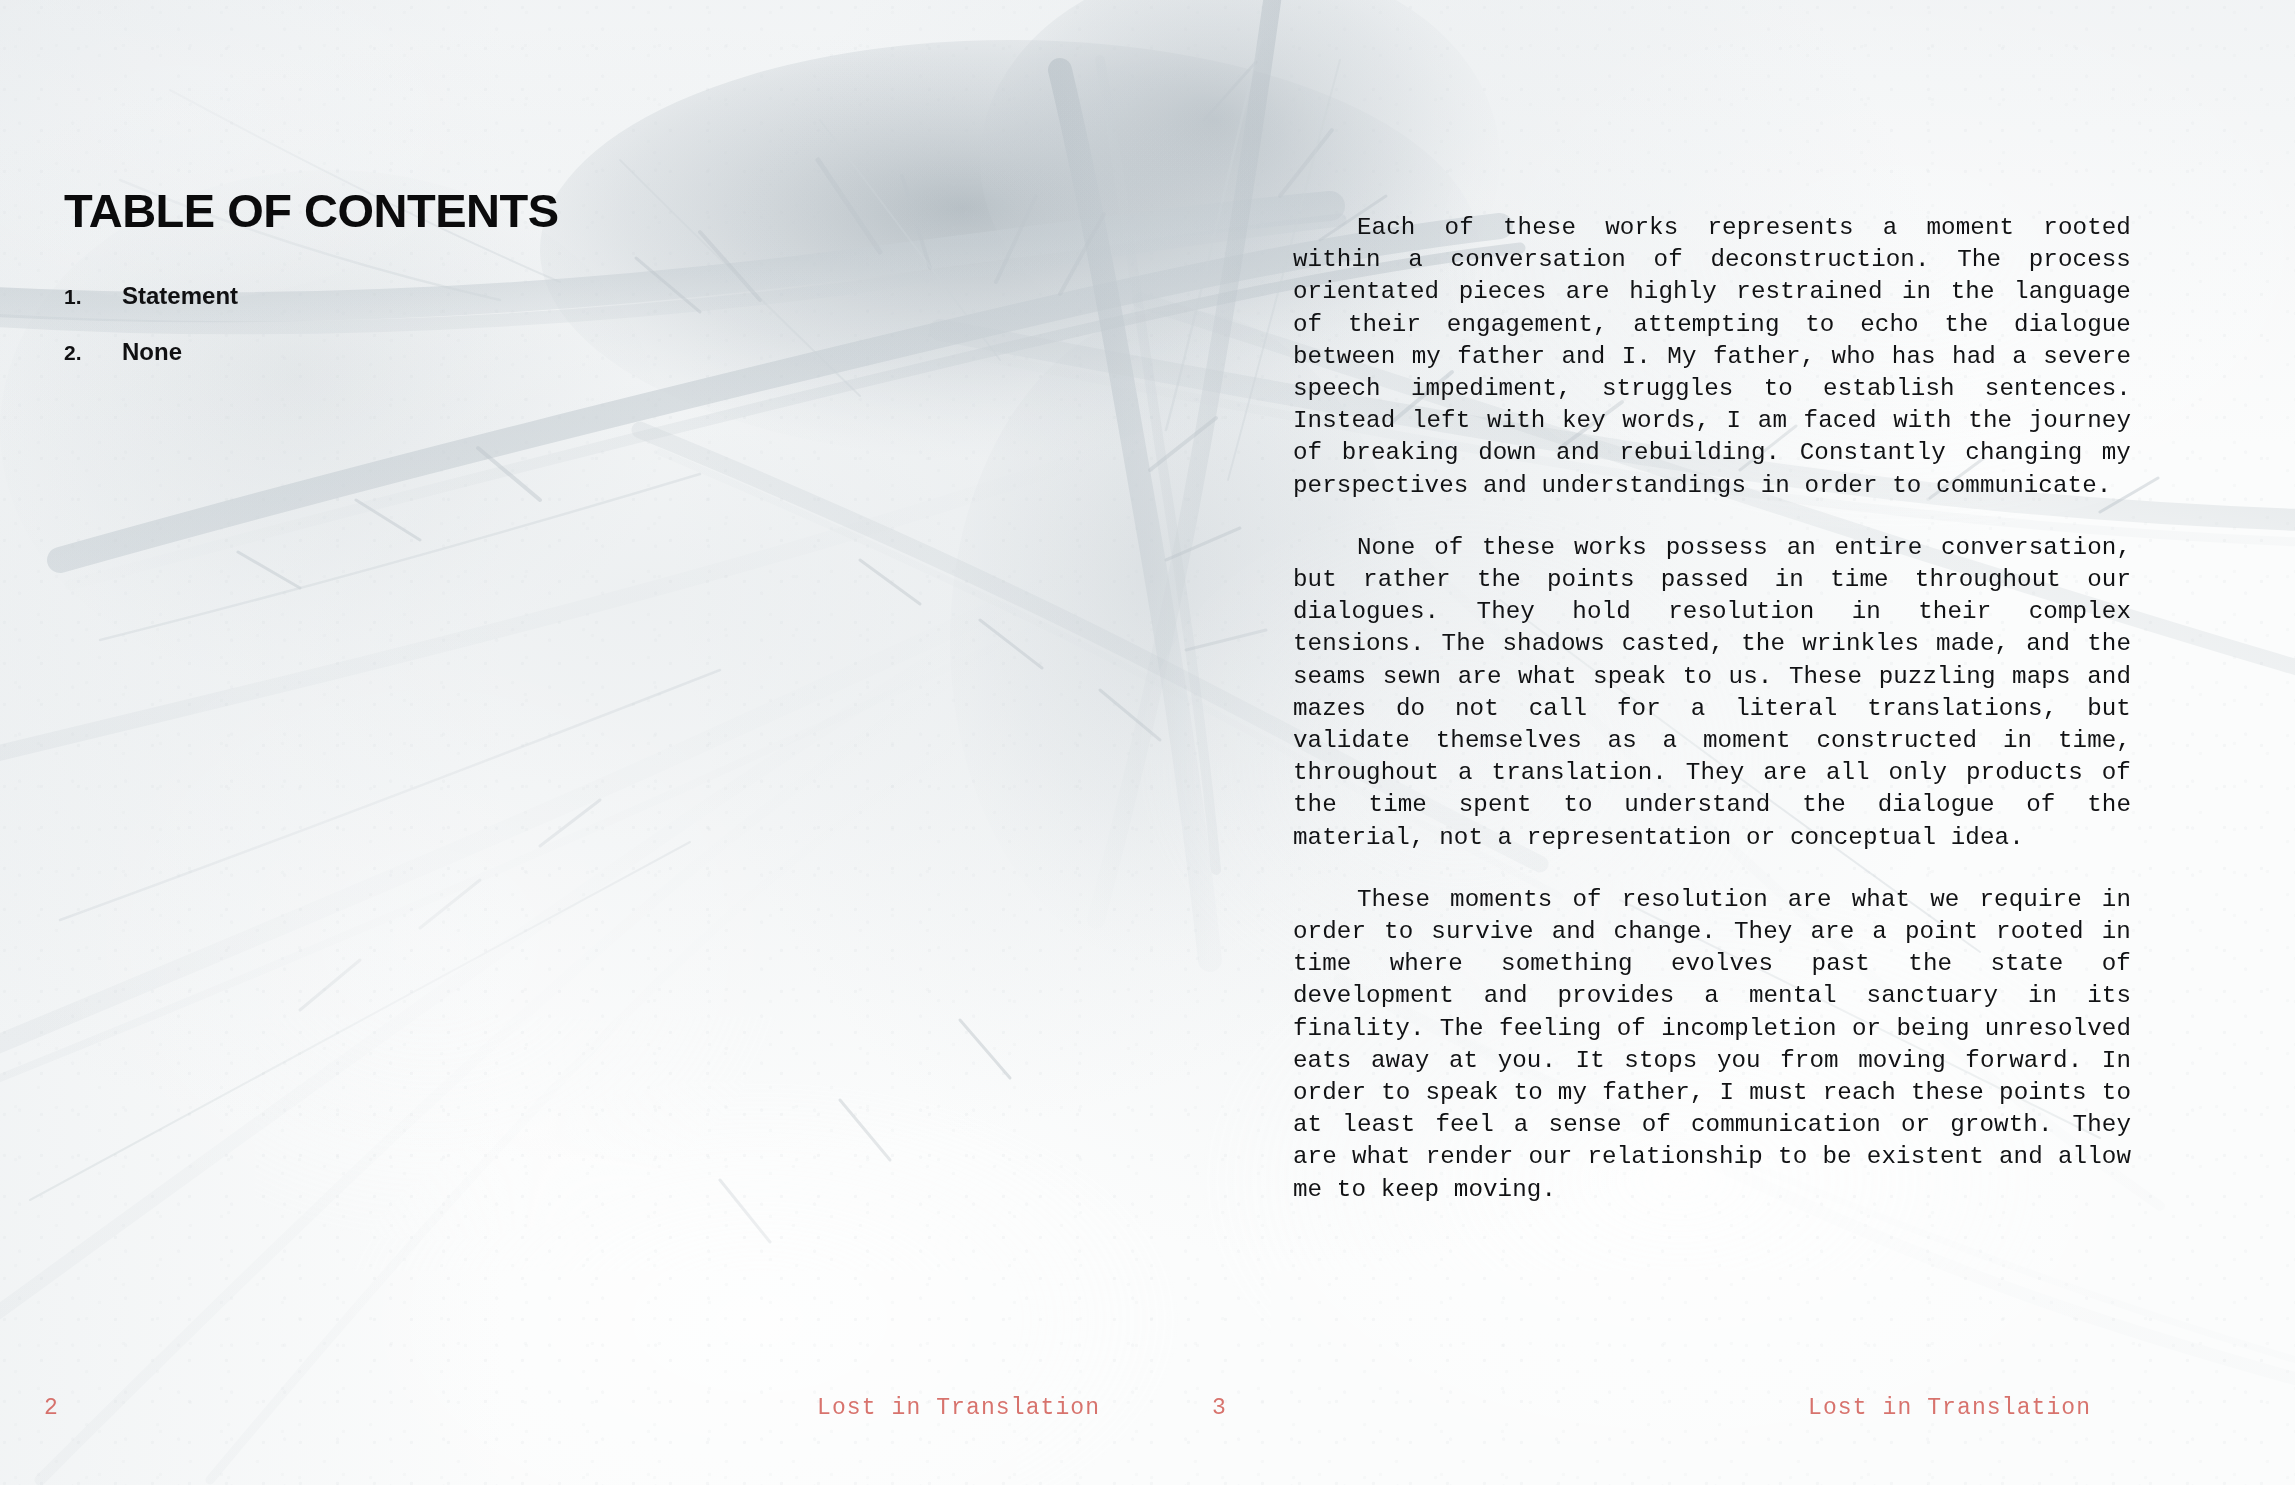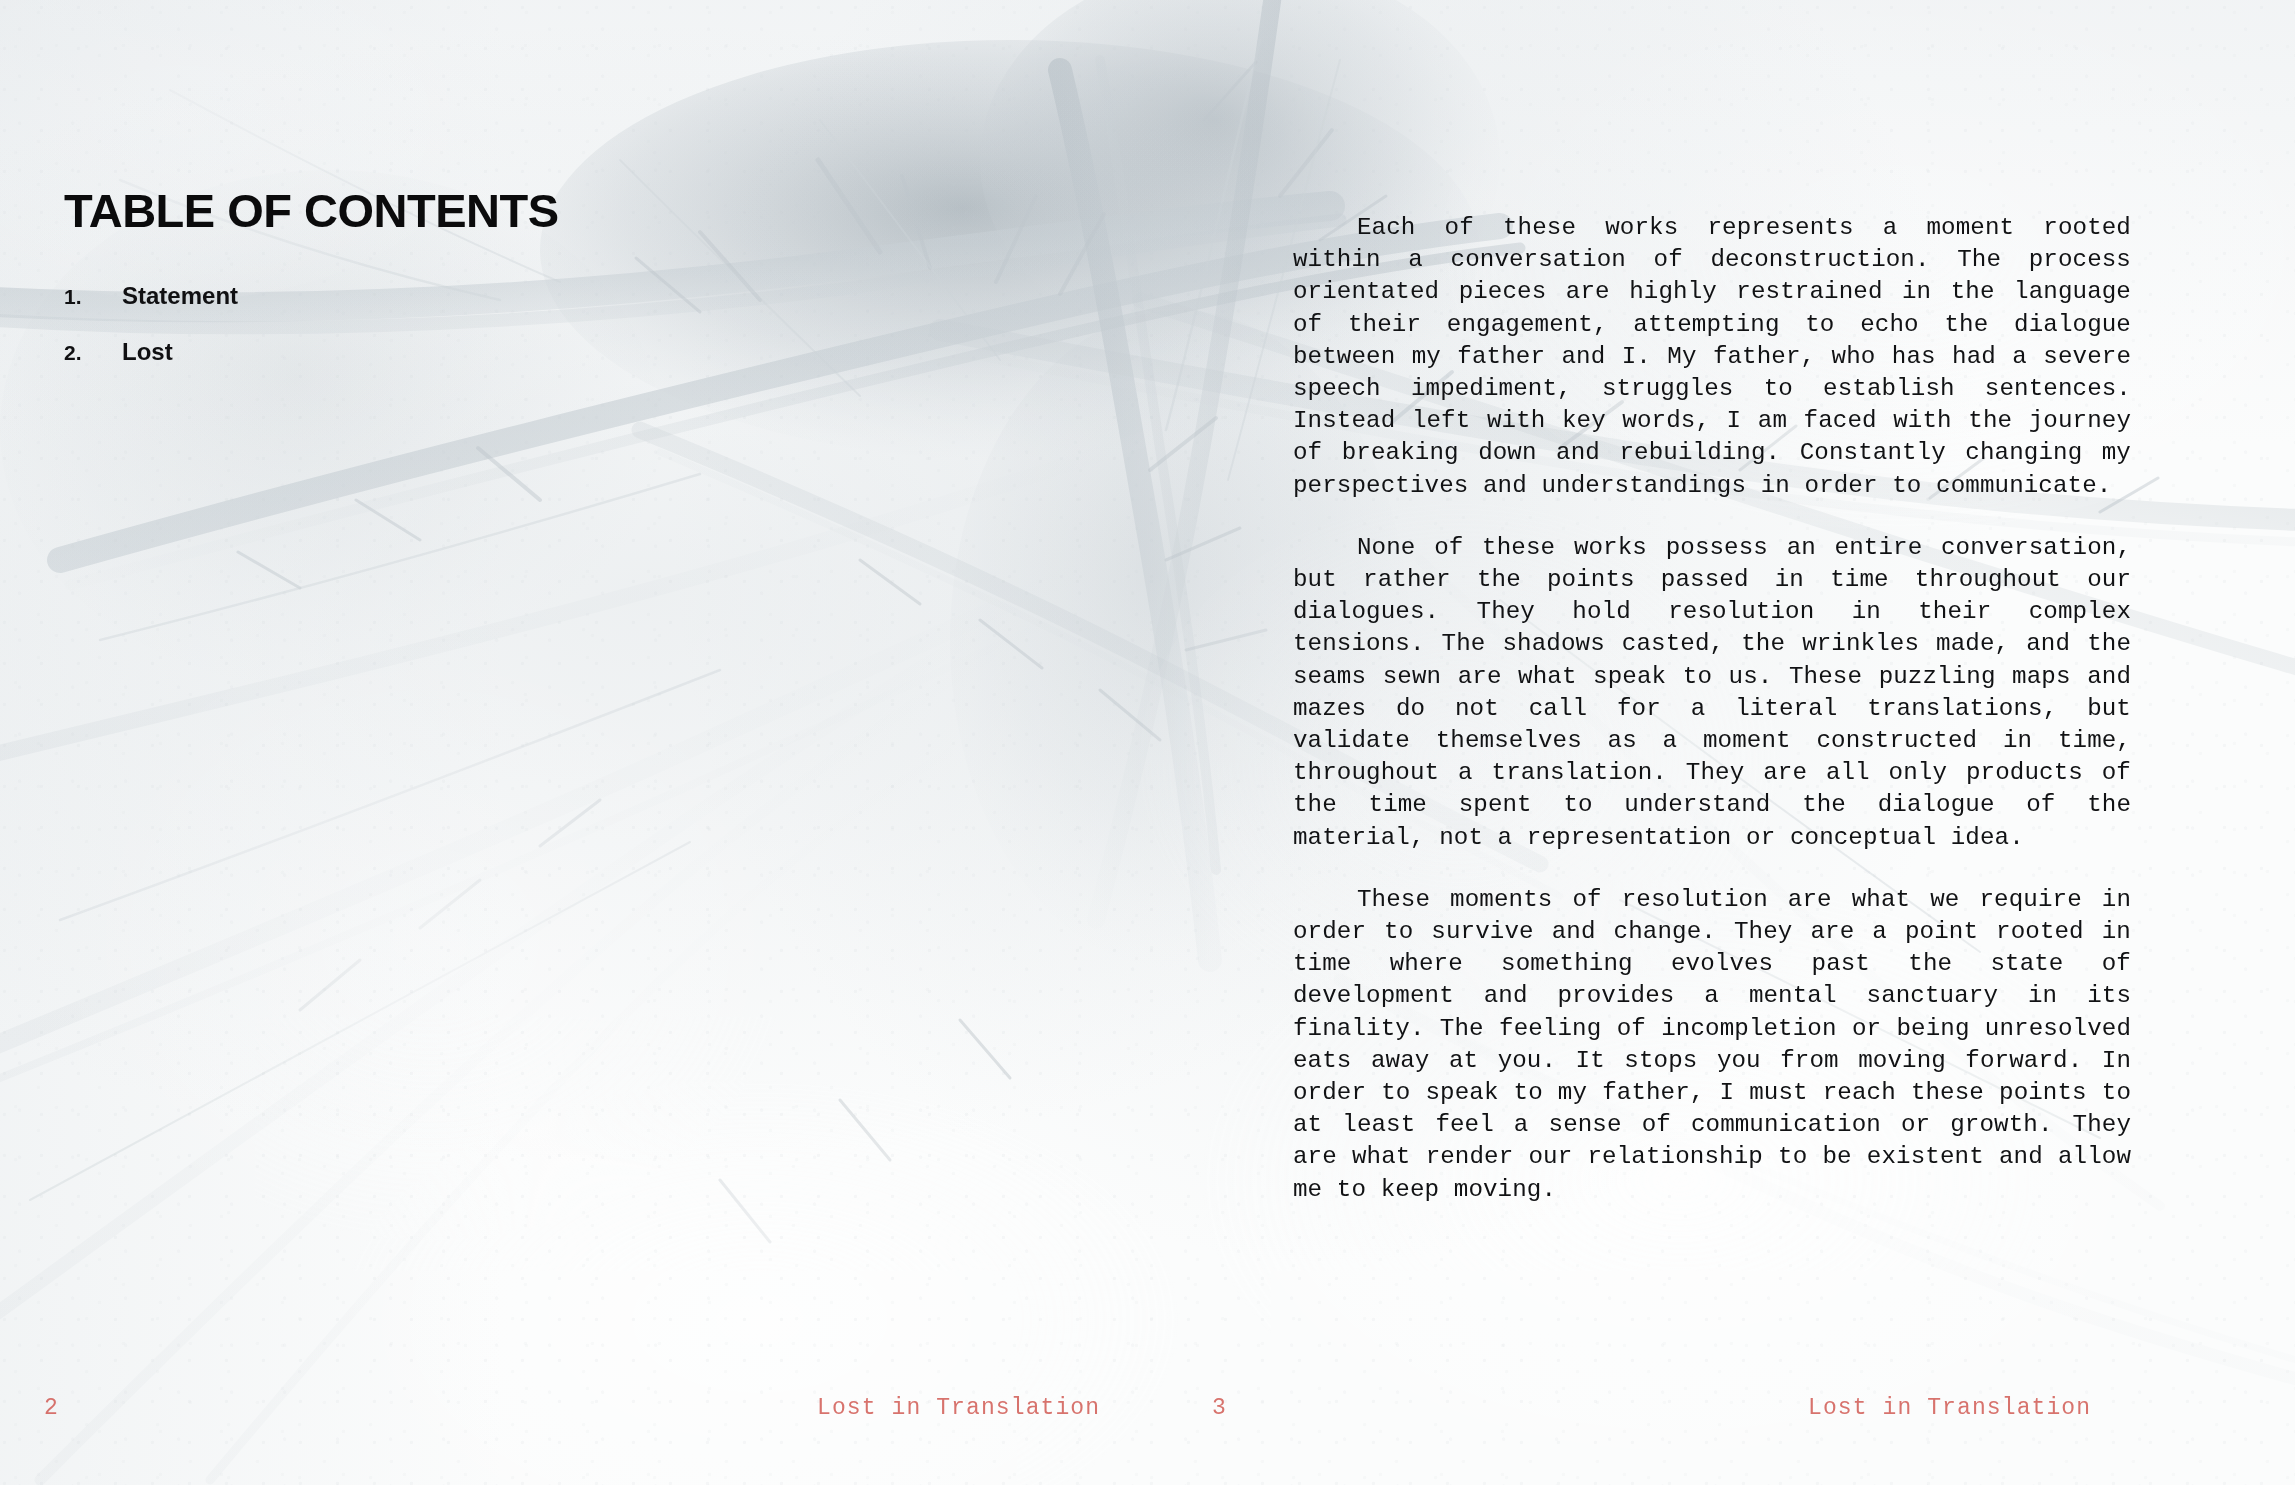--- a/index.html
+++ b/index.html
@@ -285,21 +285,21 @@
 
       <div id="toc-list">
 
         <div class="toc-row">
           <span class="toc-num">1.</span>
           <span class="toc-label">Statement</span>
         </div>
 
         <div class="toc-row">
           <span class="toc-num">2.</span>
-          <span class="toc-label">Lost</span>
+          <span class="toc-label">None</span>
         </div>
 
       </div>
     </div>
 
     <div>
       <div id="body-column">
         <p class="body-par">Each of these works represents a moment rooted within a conversation of deconstruction. The process orientated pieces are highly restrained in the language of their engagement, attempting to echo the dialogue between my father and I. My father, who has had a severe speech impediment, struggles to establish sentences. Instead left with key words, I am faced with the journey of breaking down and rebuilding. Constantly changing my perspectives and understandings in order to communicate.</p>
         <p class="body-par">None of these works possess an entire conversation, but rather the points passed in time throughout our dialogues. They hold resolution in their complex tensions. The shadows casted, the wrinkles made, and the seams sewn are what speak to us. These puzzling maps and mazes do not call for a literal translations, but validate themselves as a moment constructed in time, throughout a translation. They are all only products of the time spent to understand the dialogue of the material, not a representation or conceptual idea.</p>
         <p class="body-par">These moments of resolution are what we require in order to survive and change. They are a point rooted in time where something evolves past the state of development and provides a mental sanctuary in its finality. The feeling of incompletion or being unresolved eats away at you. It stops you from moving forward. In order to speak to my father, I must reach these points to at least feel a sense of communication or growth. They are what render our relationship to be existent and allow me to keep moving.</p>

